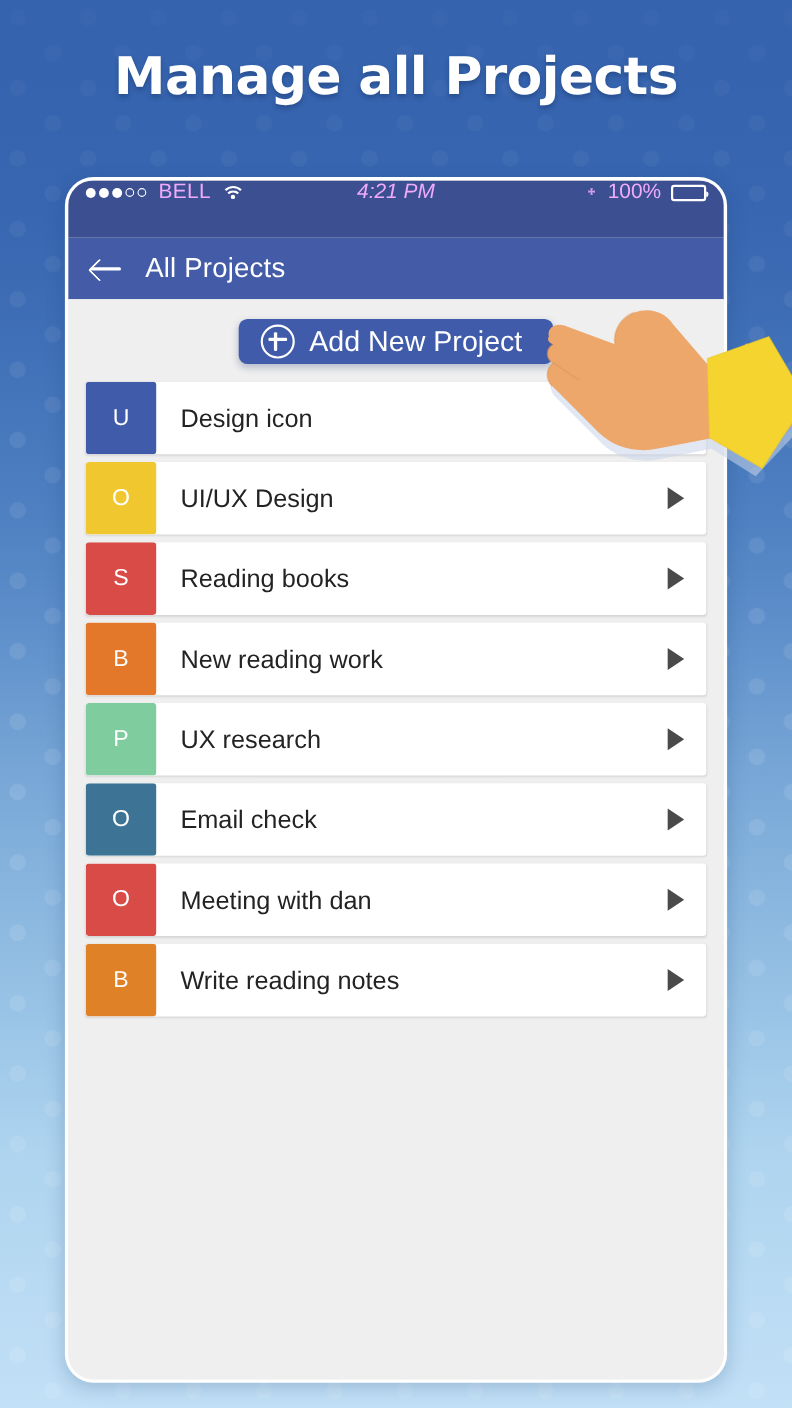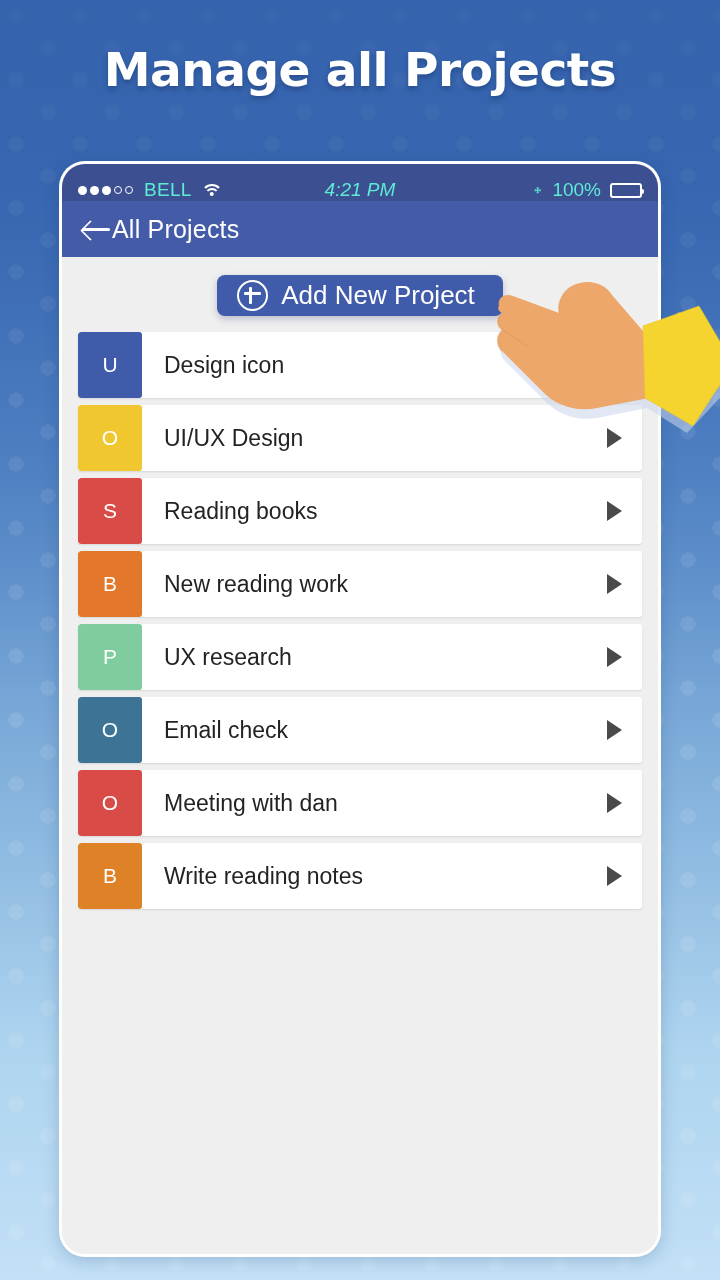--- a/index.html
+++ b/index.html
@@ -79,25 +79,25 @@
     border-radius: 23px;
     overflow: hidden;
     background: #efefef;
     display: flex;
     flex-direction: column;
     position: relative;
   }
 
   
   .statusbar {
-    height: 37px;
+    height: 52px;
     background: #3b4f91;
-    color: #5eead4;
-    display: flex;
-    align-items: flex-end;
+    color: #f0abfc;
+    display: flex;
+    align-items: flex-start;
     padding: 0 16px;
     font-size: 18px;
     flex: none;
     position: relative;
   }
   .sb-left { display: flex; align-items: center; gap: 8px; }
   .sig-dots { display: flex; align-items: center; gap: 3px; margin-right: 3px; }
   .dot {
     width: 9px; height: 9px; border-radius: 50%;
     background: #ffffff;
@@ -156,20 +156,21 @@
   }
   .battery-fill { height: 100%; background: #ffffff; border-radius: 1px; }
 
   
   .navbar {
     height: 56px;
     background: #445ca8;
     display: flex;
     align-items: center;
     padding: 0 20px;
+    gap: 20px;
     flex: none;
   }
   .back-arrow {
     width: 30px; height: 24px;
     position: relative;
     cursor: pointer;
   }
   .back-arrow::before {
     content: "";
     position: absolute;

